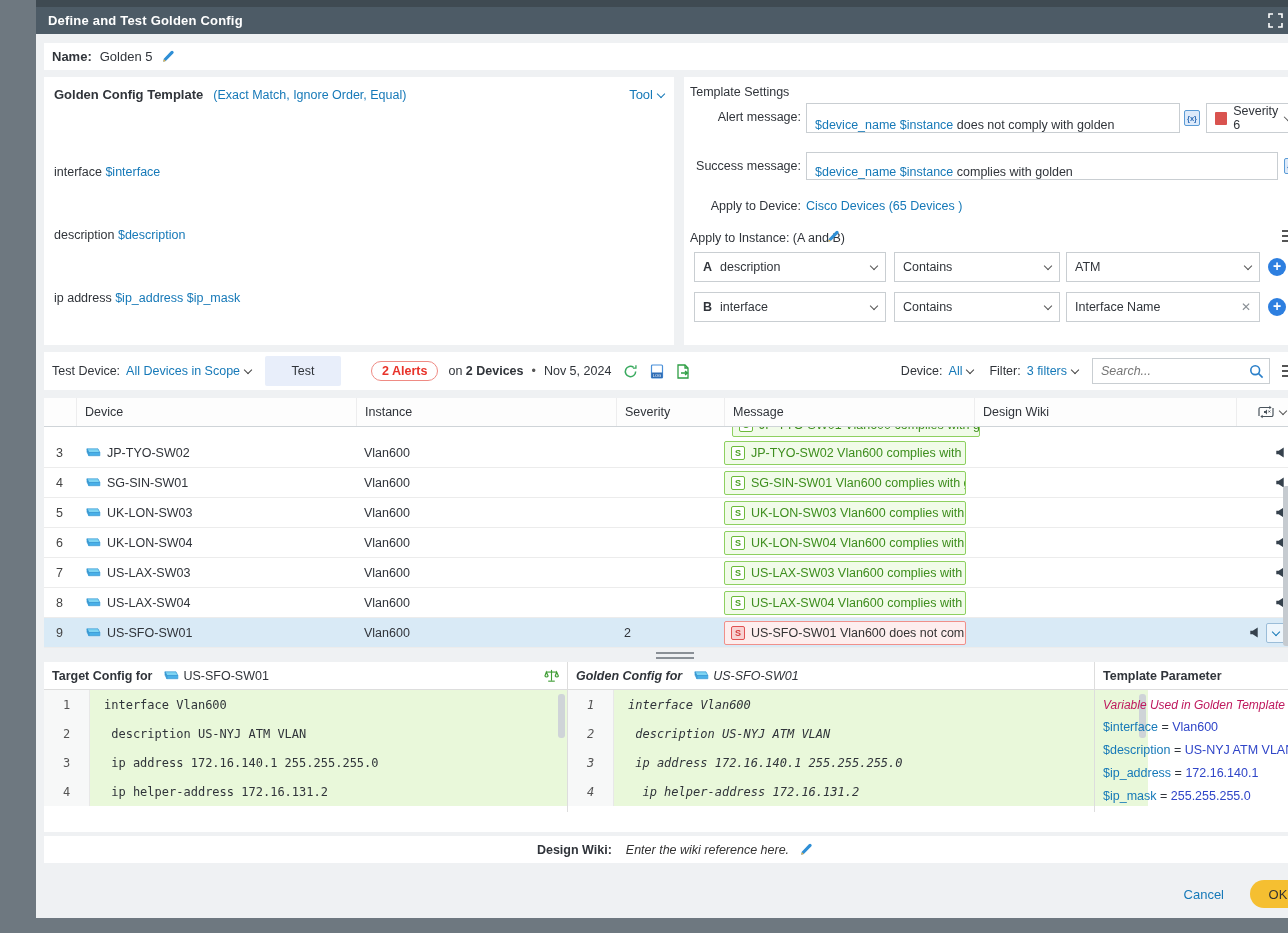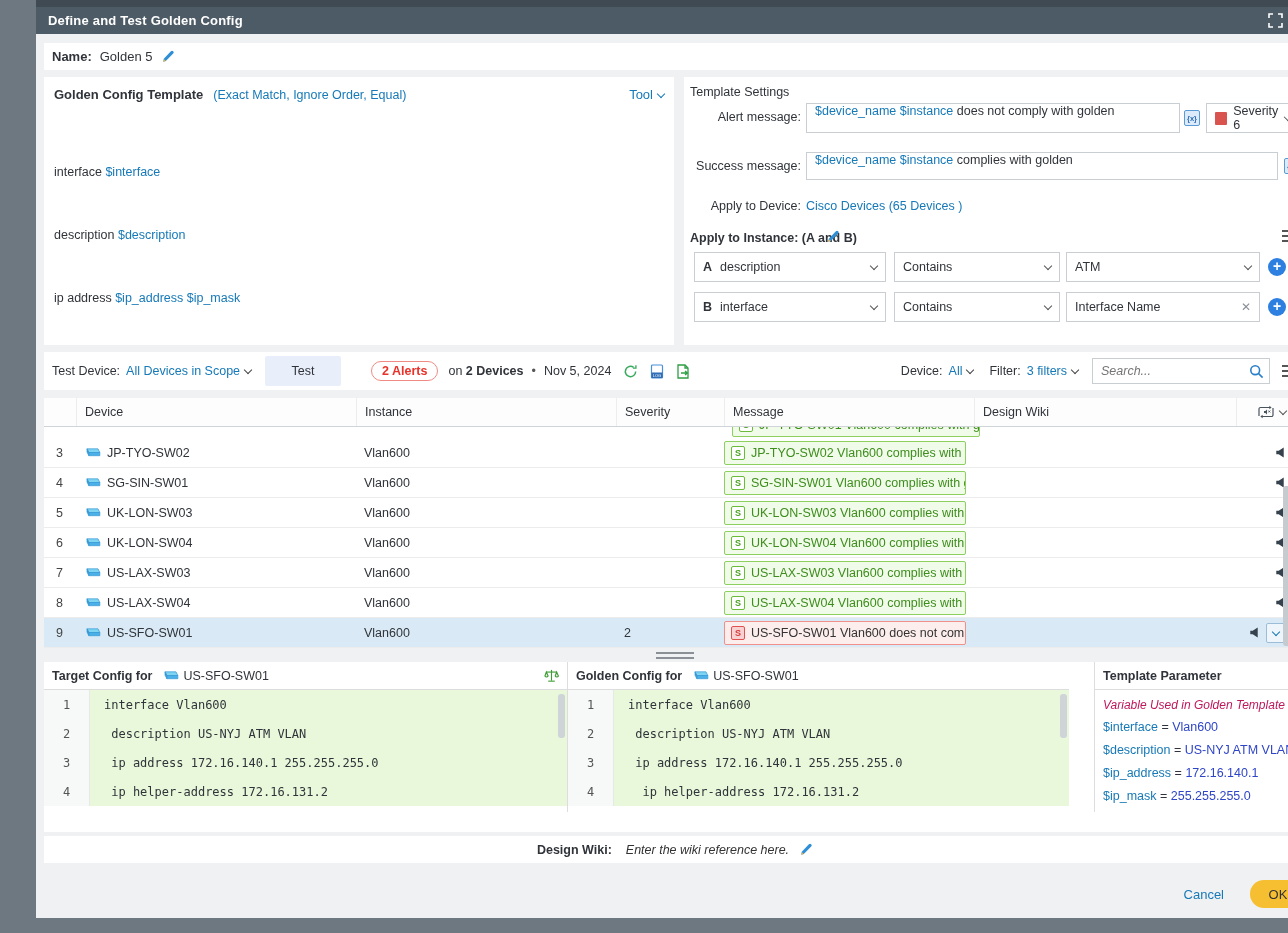--- a/index.html
+++ b/index.html
@@ -14,21 +14,21 @@
   .titlebar .ttl { color:#fff; font-size:13px; font-weight:bold; letter-spacing:.2px; }
   .tb-icons { margin-left:auto; display:flex; align-items:center; gap:16px; }
 
   
   .content { left:0; top:34px; width:1278px; height:884px; background:#eff1f3; }
   .rightstrip { left:1278px; top:34px; width:10px; height:884px; background:#959da3; }
   .panel { background:#fff; position:absolute; }
 
   .blue { color:#1679b8; }
   .link { color:#1679b8; cursor:pointer; }
-  .bold { font-weight:bold; }
+  .bold { font-weight:normal; }
 
   .chev { display:inline-block; width:6px; height:6px; border-right:1.5px solid #555; border-bottom:1.5px solid #555; transform:rotate(45deg); margin-left:5px; margin-bottom:2px; }
   .chev.blue-c { border-color:#1679b8; }
   .hamb { display:inline-block; width:14px; }
   .hamb div { height:2px; background:#555; margin:3px 0; }
 
   
   .name-row { left:8px; top:43px; width:1262px; height:27px; display:flex; align-items:center; padding:0 8px; font-size:13px; }
   .name-row .lbl { font-weight:bold; margin-right:8px; }
 
@@ -37,21 +37,21 @@
   .tpl-head { display:flex; align-items:center; padding:10px 10px 0 10px; font-size:13px; }
   .tpl-head .t { font-weight:bold; font-weight:600; }
   .tpl-head .m { margin-left:10px; font-size:12.5px; }
   .tpl-head .tool { margin-left:auto; font-size:13px; }
   .cfg-lines { padding:18px 10px 0 10px; font-size:12.5px; line-height:21px; white-space:pre; }
 
   
   .set-panel { left:648px; top:77px; width:622px; height:268px; font-size:12.5px; }
   .set-title { position:absolute; left:6px; top:8px; font-size:12.5px; }
   .form-label { position:absolute; text-align:right; width:115px; }
-  .inp { position:absolute; border:1px solid #c9ced2; background:#fff; display:flex; align-items:flex-start; padding:0 8px; font-size:12.5px; white-space:pre; overflow:hidden; }
+  .inp { position:absolute; border:1px solid #c9ced2; background:#fff; display:flex; align-items:flex-end; padding:0 8px; font-size:12.5px; white-space:pre; overflow:hidden; }
   .varx { position:absolute; width:16px; height:16px; border:1px solid #5b9bd5; background:#ddeafa; color:#2f6db5; font-size:7.5px; font-weight:bold; display:flex; align-items:center; justify-content:center; border-radius:2px; }
   .sel { position:absolute; border:1px solid #c9ced2; background:#fff; display:flex; align-items:center; padding:0 8px; font-size:12.5px; }
   .sel .chev { margin-left:auto; }
   .swatch-red { width:13px; height:13px; background:#d9534f; display:inline-block; margin-right:6px; border-radius:1px; }
   .plus-btn { position:absolute; width:18px; height:18px; border-radius:50%; background:#2d7fe0; color:#fff; font-size:14px; line-height:16px; text-align:center; font-weight:bold; }
   .x-btn { position:absolute; color:#6b7075; font-size:14px; line-height:14px; }
   .ab-key { font-weight:bold; margin-right:8px; }
 
   
   .test-bar { left:8px; top:352px; width:1262px; height:38px; display:flex; align-items:center; font-size:12.5px; }
@@ -605,21 +605,21 @@
         <div class="code-row">
             <div class="gutter">4</div>
             <div class="code-txt"> ip helper-address 172.16.131.2</div>
           </div>
         <div class="code-scroll"></div>
       </div>
     </div>
 
     <div class="vdiv" style="left:523px;"></div>
 
-    <div class="diff-col" style="left:524px; width:501px;">
+    <div class="diff-col" style="left:524px; width:580px;font-style:italic;">
       <div class="diff-head">
         <span class="pre">Golden Config for</span>
         <span class="dev-ic" style="margin:0 4px;">
             <svg width="17" height="11" viewBox="0 0 18 12">
               <path d="M3 2 L15 2 L17 6 L5 6 Z" fill="#7fd4f2" stroke="#3a9ad4" stroke-width="0.8"></path>
               <path d="M5 6 L17 6 L17 9.5 L5 9.5 Z" fill="#49b0e8" stroke="#3a9ad4" stroke-width="0.8"></path>
               <path d="M3 2 L5 6 L5 9.5 L3 5.5 Z" fill="#2f93cc" stroke="#3a9ad4" stroke-width="0.8"></path>
             </svg>
           </span>
         <span>US-SFO-SW01</span>

